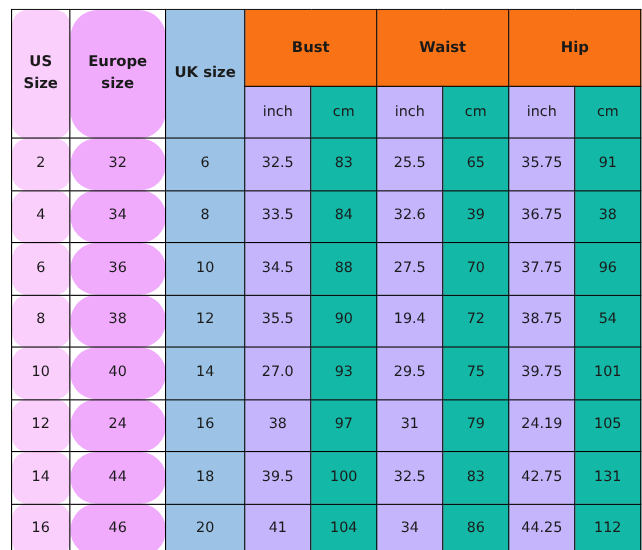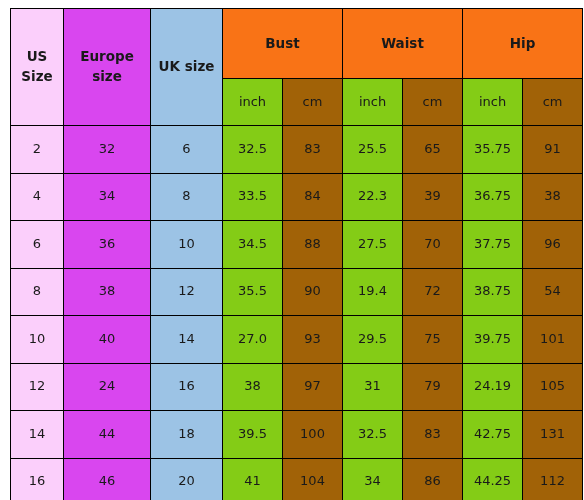--- a/index.html
+++ b/index.html
@@ -50,26 +50,26 @@
     height: 46.5px;
   }
 
   
   .col-us   { width: 53px; }
   .col-eu   { width: 87px; }
   .col-uk   { width: 72px; }
   .col-half { width: 60px; }
 
   
-  .c-pink   { background: #fbcffb; }
-  .c-orange { background: #d946ef; }
+  .c-pink   { background: #fbcffb; border-radius: 14px; }
+  .c-orange { background: #f0abfc; border-radius: 25px; }
   .c-blue   { background: #9cc3e5; }
   .c-gray   { background: #f97316; }
-  .c-green  { background: #84cc16; }
-  .c-white  { background: #a16207; }
+  .c-green  { background: #c4b5fd; }
+  .c-white  { background: #14b8a6; }
 
   .two-line { white-space: pre-line; }
 </style>
 </head>
 <body>
 
 <div id="size-chart-wrap">
   <table class="size-chart">
     <colgroup>
       <col class="col-us">
@@ -112,21 +112,21 @@
           <td class="c-white">65</td>
           <td class="c-green">35.75</td>
           <td class="c-white">91</td>
         </tr>
         <tr class="data-row">
           <td class="c-pink">4</td>
           <td class="c-orange">34</td>
           <td class="c-blue">8</td>
           <td class="c-green">33.5</td>
           <td class="c-white">84</td>
-          <td class="c-green">22.3</td>
+          <td class="c-green">32.6</td>
           <td class="c-white">39</td>
           <td class="c-green">36.75</td>
           <td class="c-white">38</td>
         </tr>
         <tr class="data-row">
           <td class="c-pink">6</td>
           <td class="c-orange">36</td>
           <td class="c-blue">10</td>
           <td class="c-green">34.5</td>
           <td class="c-white">88</td>

